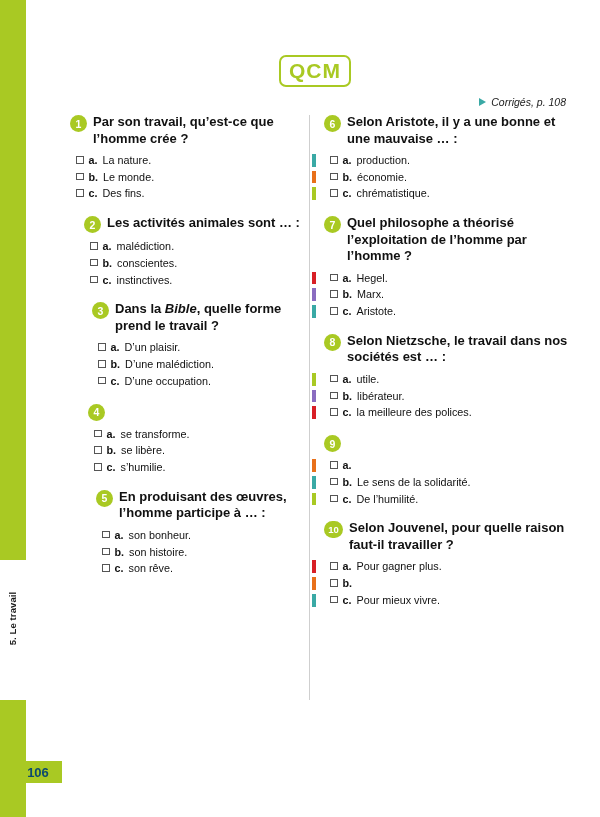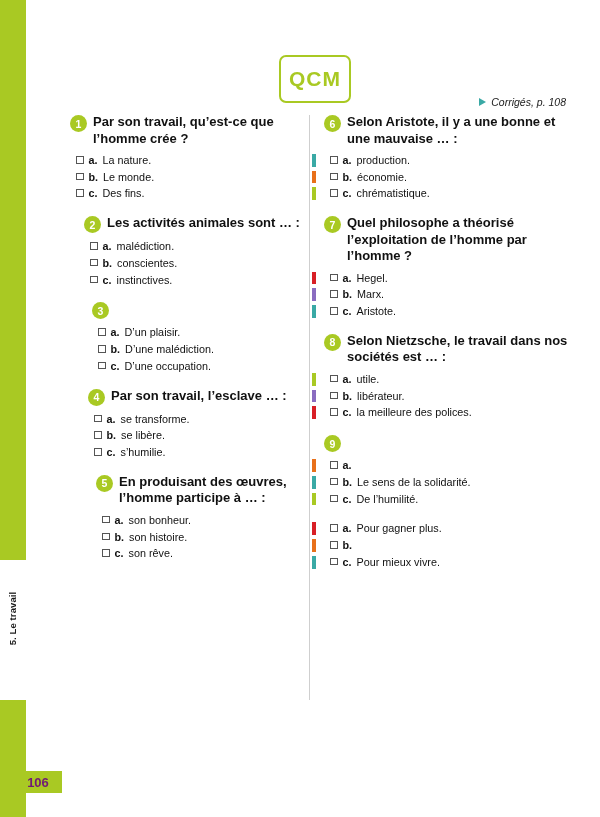--- a/index.html
+++ b/index.html
@@ -34,35 +34,35 @@
     width: 110px;
     text-align: center;
     transform: rotate(-90deg);
     font-size: 9.5px;
     font-weight: bold;
     color: #1a1a1a;
     letter-spacing: 0.1px;
   }
   .page-number-box {
     position: absolute;
-    left: 14px; bottom: 24px;
+    left: 14px; bottom: 34px;
     width: 48px; height: 22px;
     background: #a9c923;
-    color: #701a75;
+    color: #0c4a6e;
     font-size: 13px;
     font-weight: bold;
     display: flex;
     align-items: center;
     justify-content: center;
   }
   
   .qcm-title {
     position: absolute;
     left: 279px; top: 55px;
-    width: 72px; height: 48px;
+    width: 72px; height: 32px;
     border: 2.5px solid #a9c923;
     border-radius: 7px;
     color: #a9c923;
     font-size: 21px;
     font-weight: bold;
     letter-spacing: 1px;
     display: flex;
     align-items: center;
     justify-content: center;
     background: #ffffff;
@@ -228,20 +228,21 @@
             <div class="ans">
               <span class="box"></span>
               <span class="lt">c.</span>
               <span>instinctives.</span>
             </div>
           </div>
         </div>
         <div class="q ind3">
           <div class="q-head">
             <div class="q-num">3</div>
+            <div class="q-text">Dans la <i>Bible</i>, quelle forme prend le travail ?</div>
           </div>
           <div class="answers">
             <div class="ans">
               <span class="box"></span>
               <span class="lt">a.</span>
               <span>D’un plaisir.</span>
             </div>
             <div class="ans">
               <span class="box"></span>
               <span class="lt">b.</span>
@@ -250,21 +251,20 @@
             <div class="ans">
               <span class="box"></span>
               <span class="lt">c.</span>
               <span>D’une occupation.</span>
             </div>
           </div>
         </div>
         <div class="q ind4">
           <div class="q-head">
             <div class="q-num">4</div>
-            <div class="q-text">Par son travail, l’esclave … :</div>
           </div>
           <div class="answers">
             <div class="ans">
               <span class="box"></span>
               <span class="lt">a.</span>
               <span>se transforme.</span>
             </div>
             <div class="ans">
               <span class="box"></span>
               <span class="lt">b.</span>
@@ -398,20 +398,24 @@
             </div>
             <div class="ans barwrap">
               <span class="bar" style="background: rgb(169, 201, 35);"></span>
               <span class="box"></span>
               <span class="lt">c.</span>
               <span>De l’humilité.</span>
             </div>
           </div>
         </div>
         <div class="q">
+          <div class="q-head">
+            <div class="q-num wide">10</div>
+            <div class="q-text">Selon Jouvenel, pour quelle raison faut-il travailler ?</div>
+          </div>
           <div class="answers">
             <div class="ans barwrap">
               <span class="bar" style="background: rgb(216, 31, 38);"></span>
               <span class="box"></span>
               <span class="lt">a.</span>
               <span>Pour gagner plus.</span>
             </div>
             <div class="ans barwrap">
               <span class="bar" style="background: rgb(232, 112, 26);"></span>
               <span class="box"></span>

